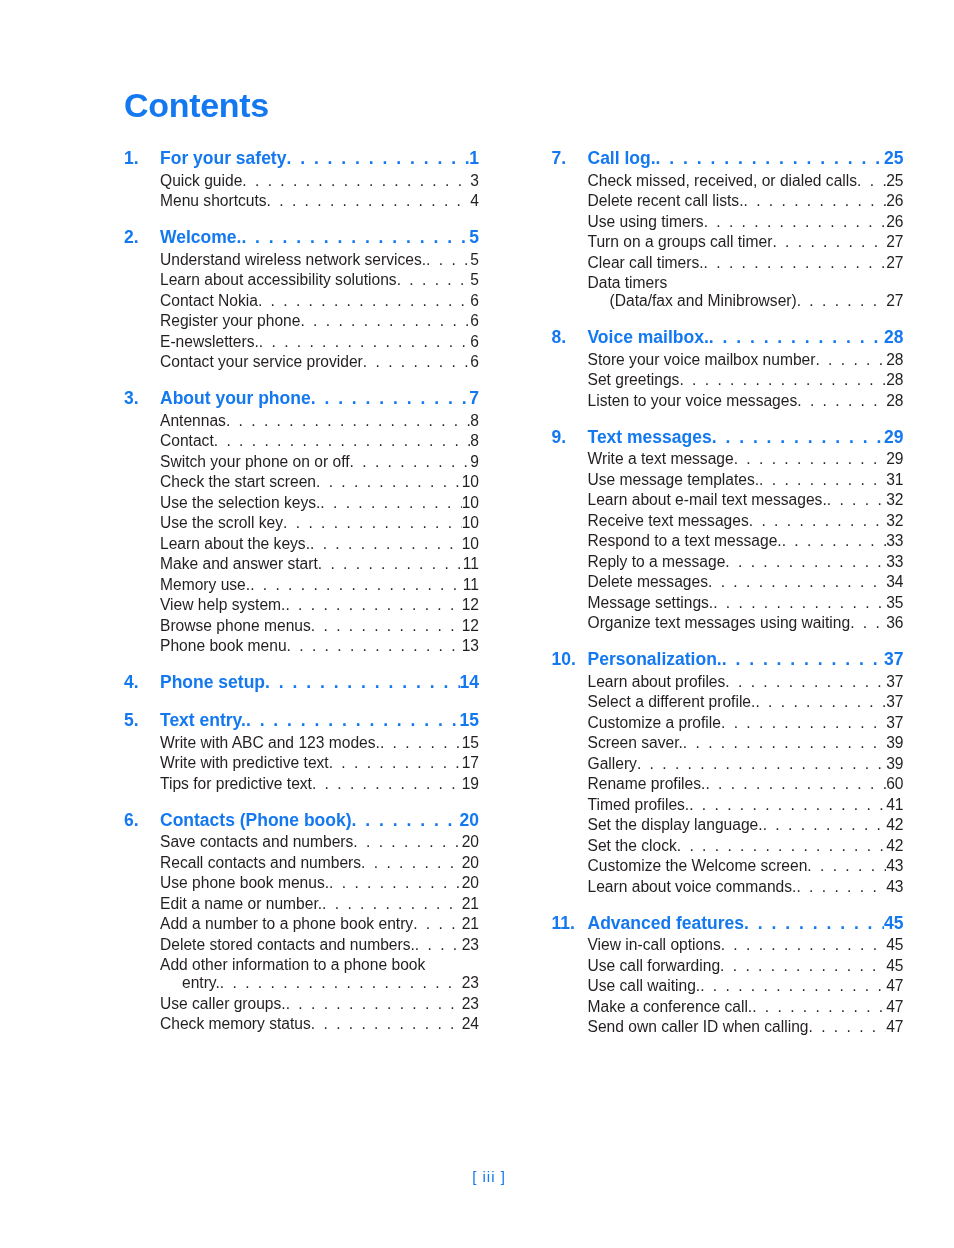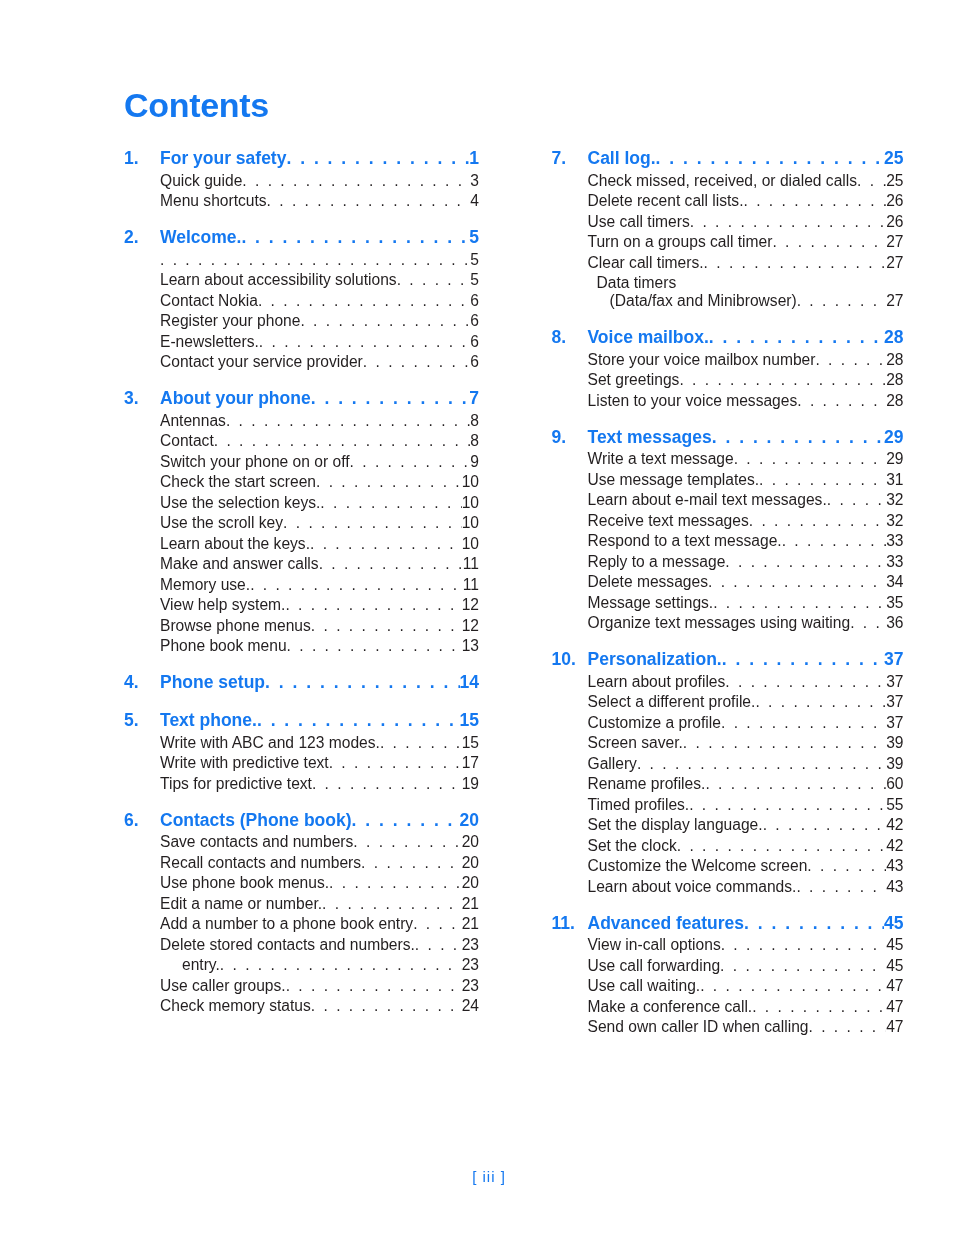--- a/index.html
+++ b/index.html
@@ -111,21 +111,21 @@
     color: #231f20;
   }
   .entry .pg {
     flex: 0 0 auto;
     text-align: right;
     white-space: nowrap;
   }
   
   .entry.wrap { display: block; }
   .entry.wrap .line1 {
-    margin-left: 45px;
+    margin-left: 36px;
     white-space: nowrap;
   }
   .entry.wrap .line2 {
     margin-left: 36px;
     padding-left: 22px;
     display: flex;
     align-items: flex-end;
   }
   .chapter-group { margin-top: 17px; }
   .chapter-group.first { margin-top: 0; }
@@ -182,20 +182,21 @@
               <span class="num">2.</span>
               <span class="body">
                 <span class="label">Welcome.</span>
                 <span class="leader">. . . . . . . . . . . . . . . . . . . . . . . . . . . . . . . . . . . . . . . . . . . . . . . . . . . . . . . . . . . . . . . . . . . . . . . . . . . . . . . . . . . . . . . . . . . . . . . . . . . . . . . . . . . . . . . . . . . . . . . .</span>
                 <span class="pg">5</span>
               </span>
             </div>
             <div class="entry">
               <span class="pad"></span>
               <span class="body">
+                <span class="label">Understand wireless network services.</span>
                 <span class="leader">. . . . . . . . . . . . . . . . . . . . . . . . . . . . . . . . . . . . . . . . . . . . . . . . . . . . . . . . . . . . . . . . . . . . . . . . . . . . . . . . . . . . . . . . . . . . . . . . . . . . . . . . . . . . . . . . . . . . . . . .</span>
                 <span class="pg">5</span>
               </span>
             </div>
             <div class="entry">
               <span class="pad"></span>
               <span class="body">
                 <span class="label">Learn about accessibility solutions</span>
                 <span class="leader">. . . . . . . . . . . . . . . . . . . . . . . . . . . . . . . . . . . . . . . . . . . . . . . . . . . . . . . . . . . . . . . . . . . . . . . . . . . . . . . . . . . . . . . . . . . . . . . . . . . . . . . . . . . . . . . . . . . . . . . .</span>
                 <span class="pg">5</span>
@@ -295,21 +296,21 @@
               <span class="pad"></span>
               <span class="body">
                 <span class="label">Learn about the keys.</span>
                 <span class="leader">. . . . . . . . . . . . . . . . . . . . . . . . . . . . . . . . . . . . . . . . . . . . . . . . . . . . . . . . . . . . . . . . . . . . . . . . . . . . . . . . . . . . . . . . . . . . . . . . . . . . . . . . . . . . . . . . . . . . . . . .</span>
                 <span class="pg">10</span>
               </span>
             </div>
             <div class="entry">
               <span class="pad"></span>
               <span class="body">
-                <span class="label">Make and answer calls</span>
+                <span class="label">Make and answer start</span>
                 <span class="leader">. . . . . . . . . . . . . . . . . . . . . . . . . . . . . . . . . . . . . . . . . . . . . . . . . . . . . . . . . . . . . . . . . . . . . . . . . . . . . . . . . . . . . . . . . . . . . . . . . . . . . . . . . . . . . . . . . . . . . . . .</span>
                 <span class="pg">11</span>
               </span>
             </div>
             <div class="entry">
               <span class="pad"></span>
               <span class="body">
                 <span class="label">Memory use.</span>
                 <span class="leader">. . . . . . . . . . . . . . . . . . . . . . . . . . . . . . . . . . . . . . . . . . . . . . . . . . . . . . . . . . . . . . . . . . . . . . . . . . . . . . . . . . . . . . . . . . . . . . . . . . . . . . . . . . . . . . . . . . . . . . . .</span>
                 <span class="pg">11</span>
@@ -347,21 +348,21 @@
                 <span class="label">Phone setup</span>
                 <span class="leader">. . . . . . . . . . . . . . . . . . . . . . . . . . . . . . . . . . . . . . . . . . . . . . . . . . . . . . . . . . . . . . . . . . . . . . . . . . . . . . . . . . . . . . . . . . . . . . . . . . . . . . . . . . . . . . . . . . . . . . . .</span>
                 <span class="pg">14</span>
               </span>
             </div>
           </div>
           <div class="chapter-group">
             <div class="chapter first">
               <span class="num">5.</span>
               <span class="body">
-                <span class="label">Text phone.</span>
+                <span class="label">Text entry.</span>
                 <span class="leader">. . . . . . . . . . . . . . . . . . . . . . . . . . . . . . . . . . . . . . . . . . . . . . . . . . . . . . . . . . . . . . . . . . . . . . . . . . . . . . . . . . . . . . . . . . . . . . . . . . . . . . . . . . . . . . . . . . . . . . . .</span>
                 <span class="pg">15</span>
               </span>
             </div>
             <div class="entry">
               <span class="pad"></span>
               <span class="body">
                 <span class="label">Write with ABC and 123 modes.</span>
                 <span class="leader">. . . . . . . . . . . . . . . . . . . . . . . . . . . . . . . . . . . . . . . . . . . . . . . . . . . . . . . . . . . . . . . . . . . . . . . . . . . . . . . . . . . . . . . . . . . . . . . . . . . . . . . . . . . . . . . . . . . . . . . .</span>
                 <span class="pg">15</span>
@@ -435,20 +436,21 @@
             </div>
             <div class="entry">
               <span class="pad"></span>
               <span class="body">
                 <span class="label">Delete stored contacts and numbers.</span>
                 <span class="leader">. . . . . . . . . . . . . . . . . . . . . . . . . . . . . . . . . . . . . . . . . . . . . . . . . . . . . . . . . . . . . . . . . . . . . . . . . . . . . . . . . . . . . . . . . . . . . . . . . . . . . . . . . . . . . . . . . . . . . . . .</span>
                 <span class="pg">23</span>
               </span>
             </div>
             <div class="entry wrap">
+              <div class="line1">Add other information to a phone book</div>
               <div class="line2">
                 <span class="label">entry.</span>
                 <span class="leader">. . . . . . . . . . . . . . . . . . . . . . . . . . . . . . . . . . . . . . . . . . . . . . . . . . . . . . . . . . . . . . . . . . . . . . . . . . . . . . . . . . . . . . . . . . . . . . . . . . . . . . . . . . . . . . . . . . . . . . . .</span>
                 <span class="pg">23</span>
               </div>
             </div>
             <div class="entry">
               <span class="pad"></span>
               <span class="body">
                 <span class="label">Use caller groups.</span>
@@ -490,21 +492,21 @@
               <span class="pad"></span>
               <span class="body">
                 <span class="label">Delete recent call lists.</span>
                 <span class="leader">. . . . . . . . . . . . . . . . . . . . . . . . . . . . . . . . . . . . . . . . . . . . . . . . . . . . . . . . . . . . . . . . . . . . . . . . . . . . . . . . . . . . . . . . . . . . . . . . . . . . . . . . . . . . . . . . . . . . . . . .</span>
                 <span class="pg">26</span>
               </span>
             </div>
             <div class="entry">
               <span class="pad"></span>
               <span class="body">
-                <span class="label">Use call timers</span>
+                <span class="label">Use using timers</span>
                 <span class="leader">. . . . . . . . . . . . . . . . . . . . . . . . . . . . . . . . . . . . . . . . . . . . . . . . . . . . . . . . . . . . . . . . . . . . . . . . . . . . . . . . . . . . . . . . . . . . . . . . . . . . . . . . . . . . . . . . . . . . . . . .</span>
                 <span class="pg">26</span>
               </span>
             </div>
             <div class="entry">
               <span class="pad"></span>
               <span class="body">
                 <span class="label">Turn on a groups call timer</span>
                 <span class="leader">. . . . . . . . . . . . . . . . . . . . . . . . . . . . . . . . . . . . . . . . . . . . . . . . . . . . . . . . . . . . . . . . . . . . . . . . . . . . . . . . . . . . . . . . . . . . . . . . . . . . . . . . . . . . . . . . . . . . . . . .</span>
                 <span class="pg">27</span>
@@ -698,21 +700,21 @@
                 <span class="label">Rename profiles.</span>
                 <span class="leader">. . . . . . . . . . . . . . . . . . . . . . . . . . . . . . . . . . . . . . . . . . . . . . . . . . . . . . . . . . . . . . . . . . . . . . . . . . . . . . . . . . . . . . . . . . . . . . . . . . . . . . . . . . . . . . . . . . . . . . . .</span>
                 <span class="pg">60</span>
               </span>
             </div>
             <div class="entry">
               <span class="pad"></span>
               <span class="body">
                 <span class="label">Timed profiles.</span>
                 <span class="leader">. . . . . . . . . . . . . . . . . . . . . . . . . . . . . . . . . . . . . . . . . . . . . . . . . . . . . . . . . . . . . . . . . . . . . . . . . . . . . . . . . . . . . . . . . . . . . . . . . . . . . . . . . . . . . . . . . . . . . . . .</span>
-                <span class="pg">55</span>
+                <span class="pg">41</span>
               </span>
             </div>
             <div class="entry">
               <span class="pad"></span>
               <span class="body">
                 <span class="label">Set the display language.</span>
                 <span class="leader">. . . . . . . . . . . . . . . . . . . . . . . . . . . . . . . . . . . . . . . . . . . . . . . . . . . . . . . . . . . . . . . . . . . . . . . . . . . . . . . . . . . . . . . . . . . . . . . . . . . . . . . . . . . . . . . . . . . . . . . .</span>
                 <span class="pg">42</span>
               </span>
             </div>

